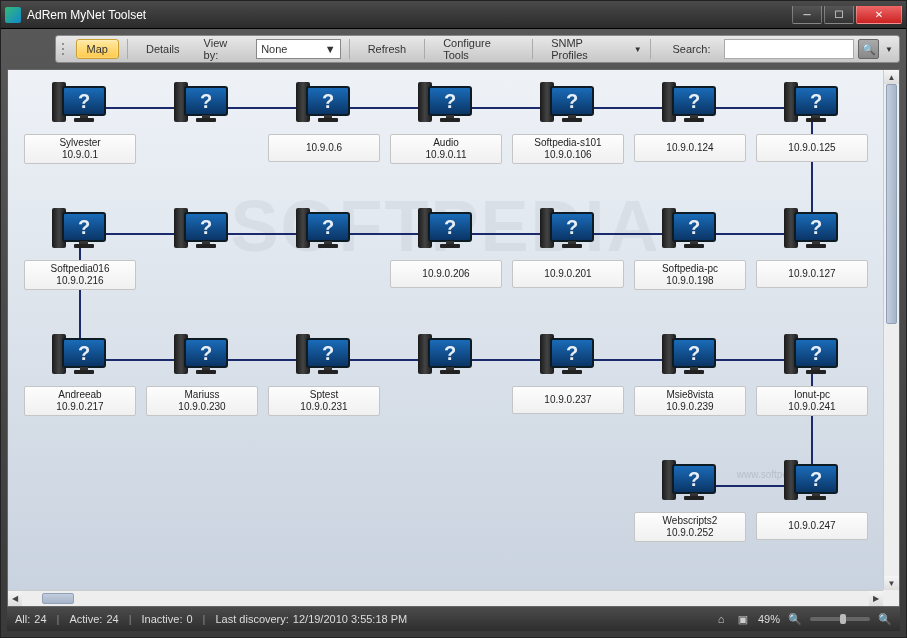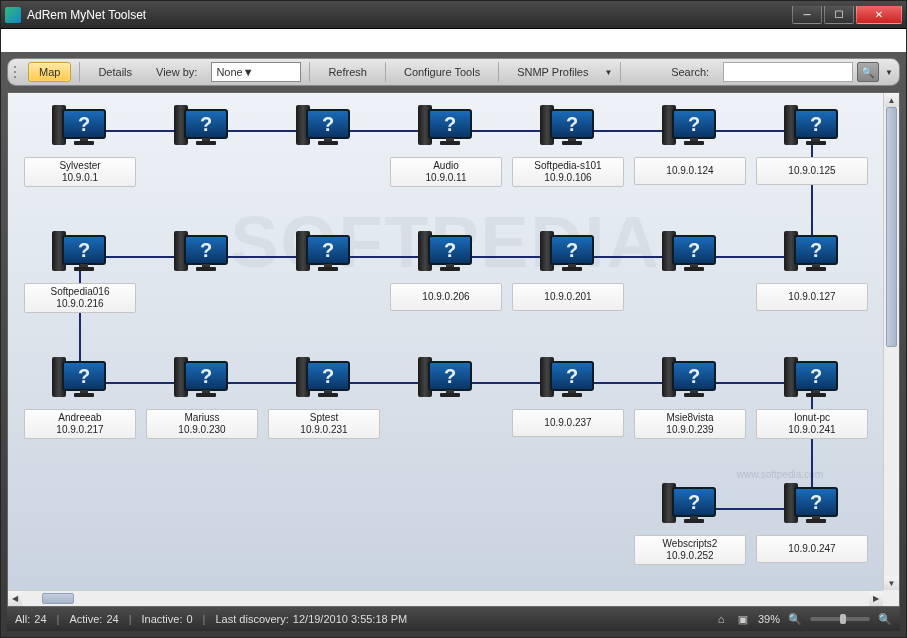--- a/index.html
+++ b/index.html
@@ -1,32 +1,32 @@
 <!DOCTYPE html>
 <html><head>
 <meta charset="utf-8">
 <style>
 * { margin: 0; padding: 0; box-sizing: border-box; font-family: 'Segoe UI', Tahoma, sans-serif; }
 body { background: #333; width: 907px; height: 638px; overflow: hidden; }
-.window { width: 907px; height: 638px; background: #fff; border: 1px solid #222; display: flex; flex-direction: column; gap: 23px; }
+.window { width: 907px; height: 638px; background: #fff; border: 1px solid #222; display: flex; flex-direction: column; }
 .titlebar { height: 28px; background: linear-gradient(to bottom, #4a4a4a, #2b2b2b); display: flex; align-items: center; padding: 0 4px; color: #fff; font-size: 12px; border-bottom: 1px solid #000; }
 .titlebar .icon { width: 16px; height: 16px; background: linear-gradient(135deg,#3b7,#18c); border-radius: 2px; margin-right: 6px; }
 .titlebar .title { flex: 1; }
 .win-controls { display: flex; }
 .win-btn { width: 30px; height: 18px; margin-left: 2px; border-radius: 0 0 2px 2px; display: flex; align-items: center; justify-content: center; font-size: 10px; color: #fff; cursor: pointer; border: 1px solid rgba(255,255,255,0.3); border-top: none; }
 .win-min, .win-max { background: linear-gradient(to bottom,#555,#333); }
 .win-close { background: linear-gradient(to bottom,#e66,#c22); width: 46px; }
 .outer-frame { flex: 1; background: linear-gradient(to bottom, #585858, #3a3a3a); padding: 6px; display: flex; flex-direction: column; position: relative; }
-.toolbar { height: 28px; background: linear-gradient(to bottom,#e8e8e8,#c7c7c7); border: 1px solid #888; border-radius: 9px; display: flex; align-items: center; padding: 6px 6px; font-size: 11px; color: #333; gap: 4px; }
+.toolbar { height: 28px; background: linear-gradient(to bottom,#e8e8e8,#c7c7c7); border: 1px solid #888; border-radius: 3px; display: flex; align-items: center; padding: 6px 6px; font-size: 11px; color: #333; gap: 4px; margin-left: 48px; }
 .tool-grip { width: 6px; height: 16px; display: flex; flex-direction: column; justify-content: space-around; margin-right: 4px;}
 .tool-grip span{ width:2px; height:2px; background:#777; border-radius:1px;}
 .tool-btn { padding: 3px 10px; cursor: pointer; border-radius: 3px; }
 .tool-btn.active { background: linear-gradient(to bottom,#ffe9a3,#ffc94a); border: 1px solid #c9a030; box-shadow: inset 0 0 2px rgba(255,255,255,0.8); }
 .tool-sep { width: 1px; height: 20px; background: #aaa; margin: 0 4px; }
-.viewby-select { width: 90px; height: 20px; border: 1px solid #888; background: #fff; font-size: 11px; padding: 0 4px; display:flex; align-items:center; cursor:pointer;}
+.viewby-select { width: 90px; height: 20px; border: 1px solid #888; background: #fff; font-size: 11px; padding: 0 4px; display:flex; align-items:center; justify-content:space-between; cursor:pointer;}
 .dropdown-arrow { font-size: 8px; color:#333; margin-left:2px; cursor:pointer;}
 .search-box { width: 130px; height: 20px; border: 1px solid #aaa; background: #fff; padding: 0 4px; font-size: 11px; }
 .search-btn { width: 22px; height: 20px; background: linear-gradient(to bottom,#aaa,#888); border: 1px solid #666; border-radius: 2px; display:flex; align-items:center; justify-content:center; cursor:pointer; color:#fff; font-size:11px;}
 .main-area { flex: 1; margin-top: 6px; background: #fff; border: 1px solid #666; display: flex; flex-direction: column; position: relative; }
 .canvas-wrap { flex: 1; position: relative; overflow: hidden; }
 .canvas { position: absolute; inset: 0 16px 16px 0; background: linear-gradient(to bottom, #eef2f7, #c9d3df); }
 .vscroll { position: absolute; right: 0; top: 0; bottom: 16px; width: 16px; background: #eee; border-left: 1px solid #ccc; }
 .vscroll .thumb { position:absolute; left:2px; right:2px; top:14px; height:240px; background: linear-gradient(to right,#c3cede,#a7b5c9); border:1px solid #8fa0b8; border-radius:2px;}
 .vscroll .arr { position:absolute; left:0; right:0; height:14px; background:linear-gradient(to bottom,#f5f5f5,#ddd); display:flex; align-items:center; justify-content:center; font-size:8px; color:#444;}
 .vscroll .arr.up{top:0;} .vscroll .arr.dn{bottom:0;}
@@ -145,20 +145,23 @@
                 </div>
               </div>
             </div>
             <div class="node" style="left: 256px; top: 10px;">
               <div class="node-icon">
                 <div class="tower"></div>
                 <div class="monitor">
                   <span class="qmark">?</span>
                 </div>
               </div>
+              <div class="node-label">
+                <div>10.9.0.6</div>
+              </div>
             </div>
             <div class="node" style="left: 378px; top: 10px;">
               <div class="node-icon">
                 <div class="tower"></div>
                 <div class="monitor">
                   <span class="qmark">?</span>
                 </div>
               </div>
               <div class="node-label">
                 <div>Audio</div>
@@ -248,20 +251,24 @@
               <div class="node-label">
                 <div>10.9.0.201</div>
               </div>
             </div>
             <div class="node" style="left: 622px; top: 136px;">
               <div class="node-icon">
                 <div class="tower"></div>
                 <div class="monitor">
                   <span class="qmark">?</span>
                 </div>
+              </div>
+              <div class="node-label">
+                <div>Softpedia-pc</div>
+                <div>10.9.0.198</div>
               </div>
             </div>
             <div class="node" style="left: 744px; top: 136px;">
               <div class="node-icon">
                 <div class="tower"></div>
                 <div class="monitor">
                   <span class="qmark">?</span>
                 </div>
               </div>
               <div class="node-label">
@@ -395,21 +402,21 @@
         <span class="status-sep">|</span>
         <span>Inactive:</span>
         <span>0</span>
         <span class="status-sep">|</span>
         <span>Last discovery:</span>
         <span>12/19/2010 3:55:18 PM</span>
       </div>
       <div class="status-right">
         <div class="zoom-btn">⌂</div>
         <div class="zoom-btn">▣</div>
-        <span>39%</span>
+        <span>49%</span>
         <div class="zoom-btn">🔍</div>
         <div style="width:60px; height:4px; background:#666; border-radius:2px; position:relative;">
           <div style="position:absolute; left:50%; top:-3px; width:6px; height:10px; background:#bbb; border-radius:2px;"></div>
         </div>
         <div class="zoom-btn">🔍</div>
       </div>
     </div>
   </div>
 </div>
 

